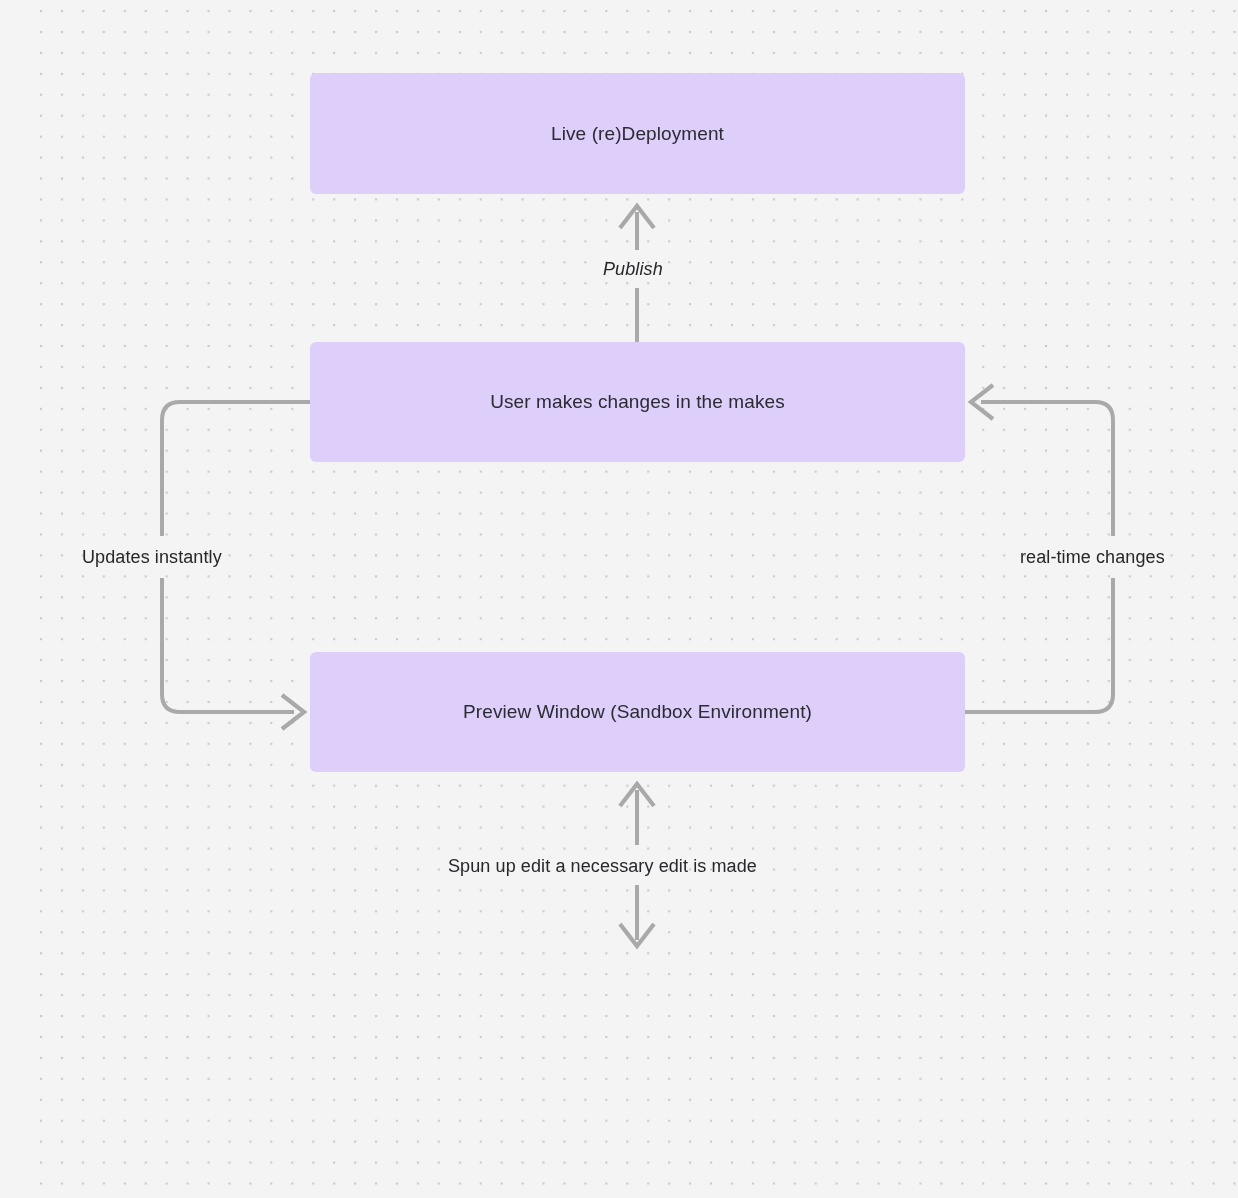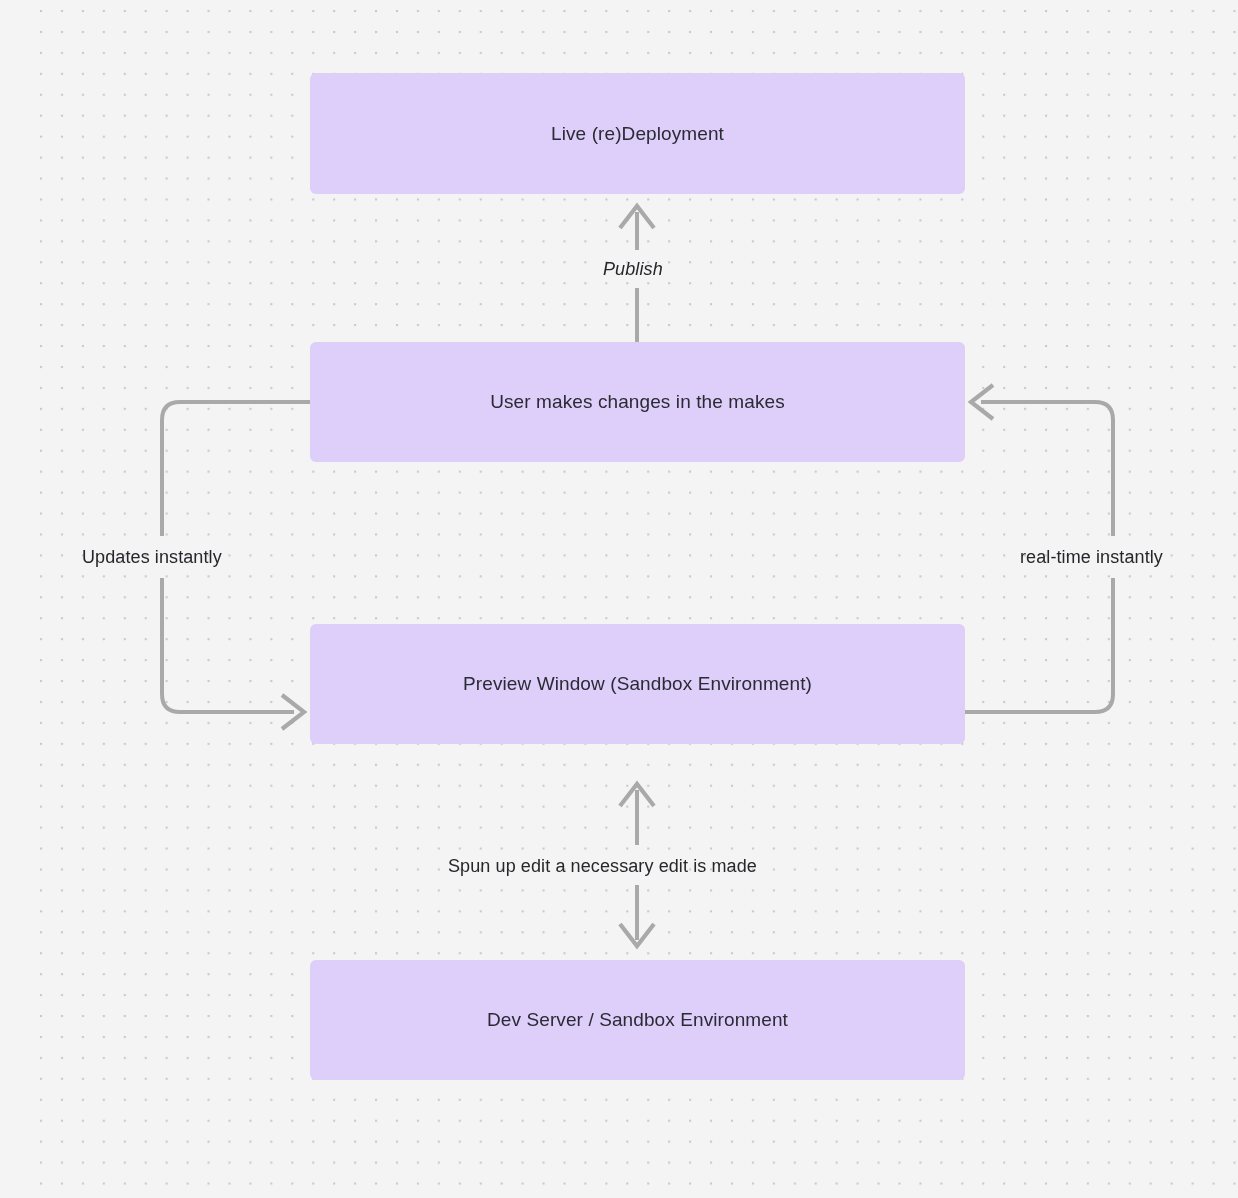--- a/index.html
+++ b/index.html
@@ -32,21 +32,21 @@
   }
   .node-label {
     font-size: 19px;
     color: #2b2b33;
     letter-spacing: 0.1px;
     text-align: center;
     line-height: 1.25;
   }
   #node-0 { top: 73px;  height: 121px; }
   #node-1 { top: 342px; height: 120px; }
-  #node-2 { top: 624px; height: 120px; }
+  #node-2 { top: 652px; height: 120px; }
   #node-3 { top: 960px; height: 120px; }
 
   svg.edges {
     position: absolute;
     left: 0;
     top: 0;
     width: 1238px;
     height: 1198px;
     overflow: visible;
     pointer-events: none;
@@ -117,22 +117,19 @@
   </div>
 
   <div class="node" id="node-1">
     <span class="node-label">User makes changes in the makes</span>
   </div>
 
   <div class="node" id="node-2">
     <span class="node-label">Preview Window (Sandbox Environment)</span>
   </div>
 
-  <div class="node" id="node-3">
-    <span class="node-label">Dev Server / Sandbox Environment</span>
-  </div>
 
   <div class="edge-label" id="edge-label-publish">Publish</div>
   <div class="edge-label" id="edge-label-updates">Updates instantly</div>
-  <div class="edge-label" id="edge-label-feedback">real-time instantly</div>
+  <div class="edge-label" id="edge-label-feedback">real-time changes</div>
   <div class="edge-label" id="edge-label-spun">Spun up edit a necessary edit is made</div>
 
 </div>
 
 </body></html>

